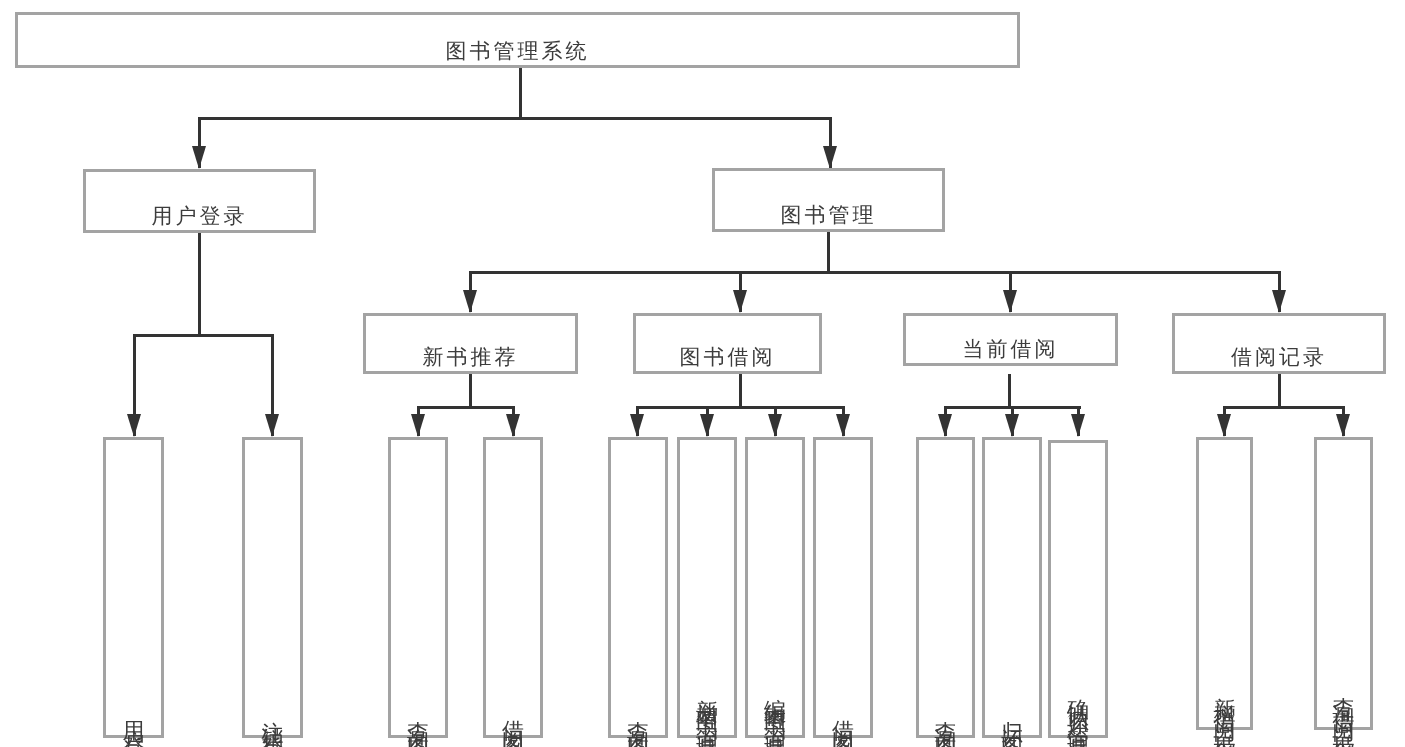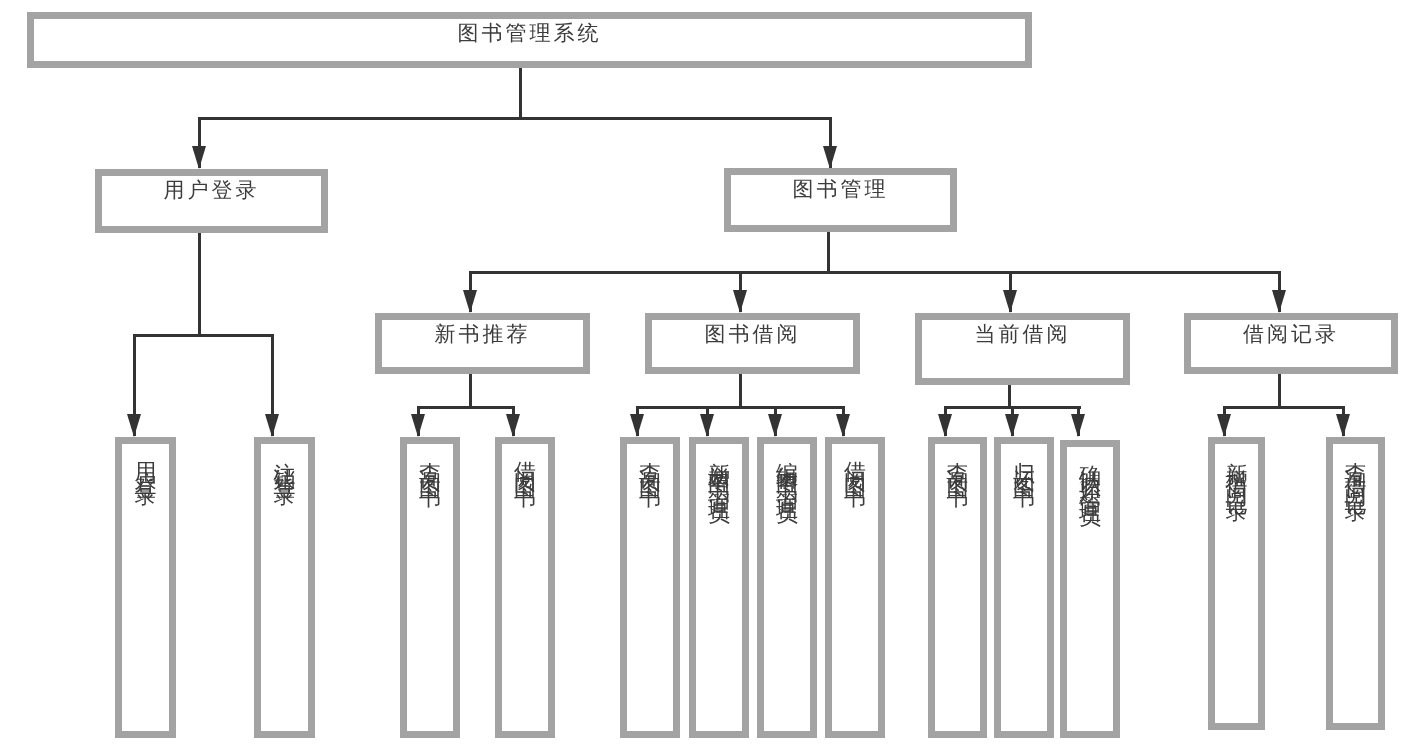--- a/index.html
+++ b/index.html
@@ -1,24 +1,23 @@
 <!DOCTYPE html>
 <html><head>
 <meta charset="utf-8">
 <style>
   html,body{margin:0;padding:0;background:#ffffff;}
   .stage{
     position:relative;width:1405px;height:747px;background:#ffffff;overflow:hidden;
     font-family:"Liberation Sans","DejaVu Sans",sans-serif;
   }
   .box{
-    position:absolute;box-sizing:border-box;border:7px solid #a3a3a3;background:#ffffff;
-    display:flex;align-items:flex-start;justify-content:center;
+    position:absolute;box-sizing:border-box;border:3px solid #a3a3a3;background:#ffffff;
+    display:flex;align-items:flex-end;justify-content:center;
     color:#3c3c3c;
-    margin-left:12px;
   }
   .hlabel{font-size:21px;letter-spacing:3px;white-space:nowrap;}
   .vlabel{
     writing-mode:vertical-rl;text-orientation:mixed;
     font-size:22px;letter-spacing:8px;line-height:1;white-space:nowrap;
   }
   .v{position:absolute;width:3px;background:#333333;}
   .h{position:absolute;height:3px;background:#333333;}
   .ah{
     position:absolute;width:0;height:0;
@@ -101,24 +100,24 @@
   <div class="box" style="left:83px;top:169px;width:233px;height:64px;">
     <span class="hlabel">用户登录</span>
   </div>
   <div class="box" style="left:712px;top:168px;width:233px;height:64px;">
     <span class="hlabel">图书管理</span>
   </div>
 
   <div class="box" style="left:363px;top:313px;width:215px;height:61px;">
     <span class="hlabel">新书推荐</span>
   </div>
-  <div class="box" style="left:633px;top:313px;width:215px;height:61px;">
+  <div class="box" style="left:633px;top:313px;width:189px;height:61px;">
     <span class="hlabel">图书借阅</span>
   </div>
-  <div class="box" style="left:903px;top:313px;width:215px;height:72px;">
+  <div class="box" style="left:903px;top:313px;width:215px;height:53px;">
     <span class="hlabel">当前借阅</span>
   </div>
   <div class="box" style="left:1172px;top:313px;width:214px;height:61px;">
     <span class="hlabel">借阅记录</span>
   </div>
 
   <div class="box" style="left:103px;top:437px;width:61px;height:301px;">
     <span class="vlabel">用户登录</span>
   </div>
   <div class="box" style="left:242px;top:437px;width:61px;height:301px;">

